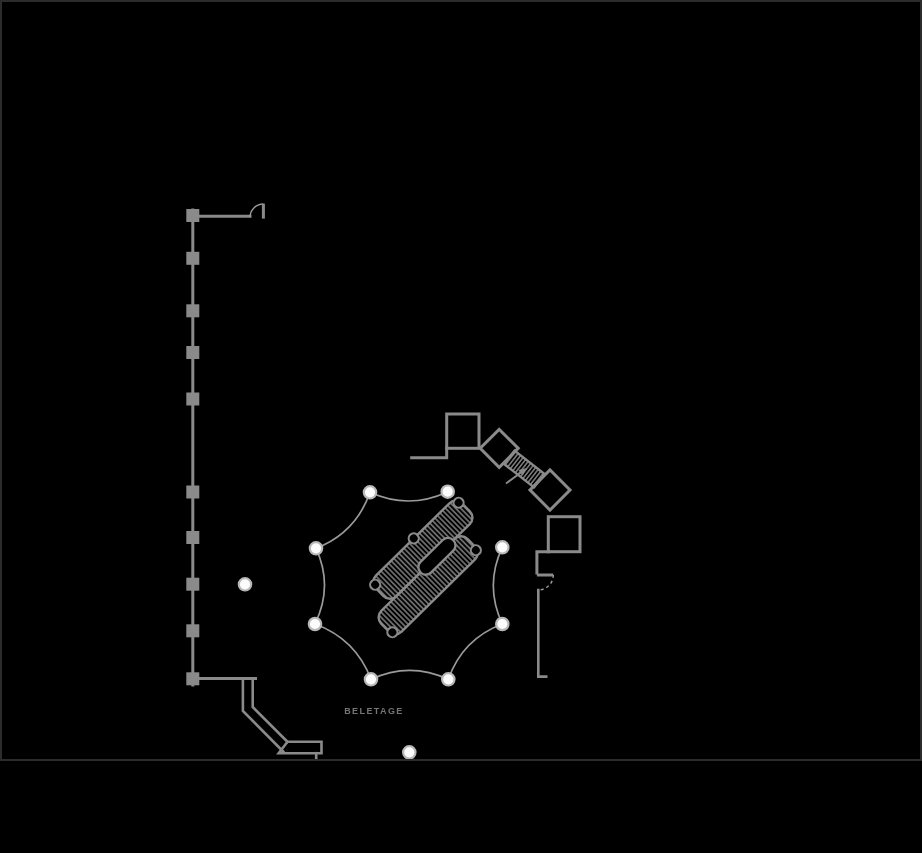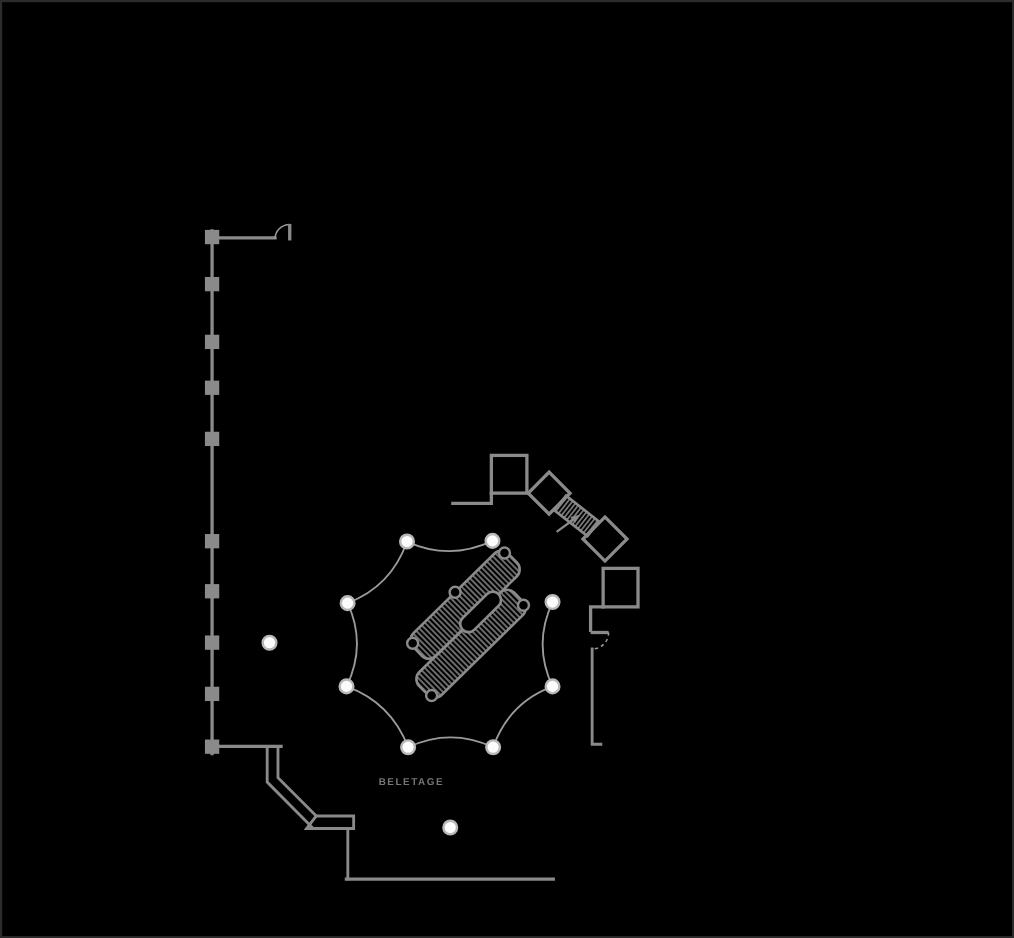--- a/index.html
+++ b/index.html
@@ -4,21 +4,21 @@
 <style>
   html, body {
     margin: 0;
     padding: 0;
     background: #000;
     font-family: "Liberation Sans", sans-serif;
   }
   .stage {
     position: relative;
     width: 922px;
-    height: 853px;
+    height: 761px;
     box-sizing: border-box;
     background: var(--background, #000);
     border: 2px solid var(--canvas-border, #2c2c2c);
     overflow: hidden;
   }
   svg { display: block; }
 
   .wall        { stroke: var(--wall-line, #8a8a8a); stroke-width: 3;   fill: none; stroke-linecap: square; }
   .wall-mid    { stroke: var(--wall-line, #8a8a8a); stroke-width: 2.6; fill: none; stroke-linecap: square; }
   .arc         { stroke: var(--thin-line, #9a9a9a); stroke-width: 1.7; fill: none; }

